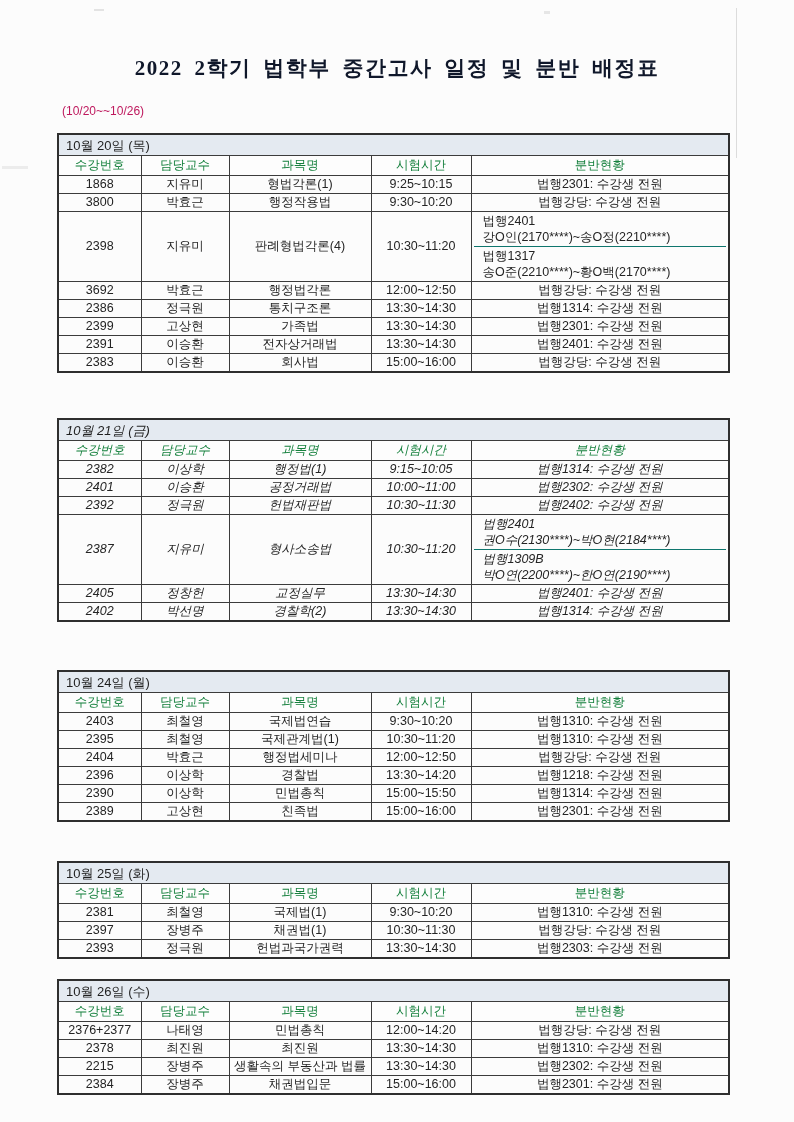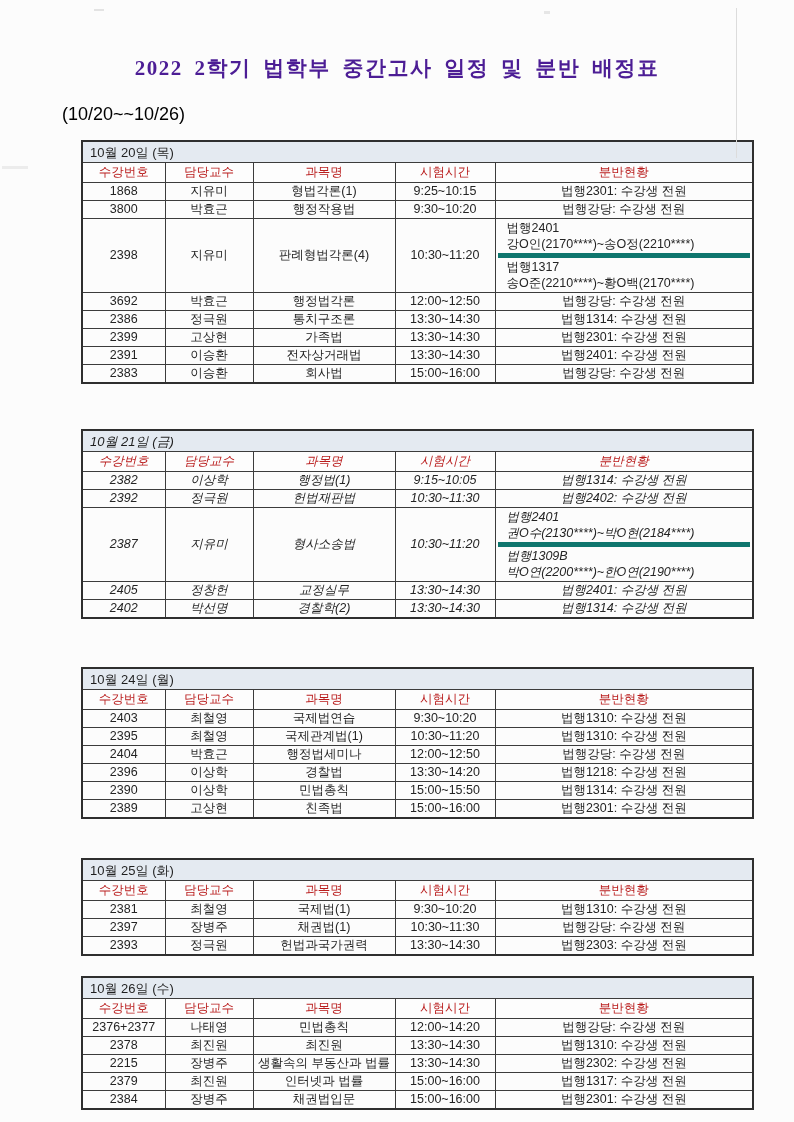--- a/index.html
+++ b/index.html
@@ -26,27 +26,27 @@
 
   .doc-title{
     margin:0;
     padding-top:54px;
     text-align:center;
     font-family:"Liberation Serif","DejaVu Serif",serif;
     font-weight:bold;
     font-size:21px;
     letter-spacing:1.5px;
     word-spacing:5px;
-    color:#4c1d95;
+    color:#0f172a;
   }
   .date-range{
     margin-top:22px;
     margin-left:62px;
-    font-size:18px;
-    color:#000000;
+    font-size:12px;
+    color:#be185d;
   }
   .tables-wrap{
     margin-left:57px;
     width:671px;
   }
   table.exam-table{
     border-collapse:collapse;
     table-layout:fixed;
     width:671px;
     font-size:12.5px;
@@ -57,21 +57,21 @@
   .t3{margin-top:48px;}
   .t4{margin-top:39px;}
   .t5{margin-top:20px;}
 
   col.c-code{width:83px;}
   col.c-prof{width:88px;}
   col.c-subj{width:142px;}
   col.c-time{width:100px;}
   col.c-assign{width:258px;}
 
-  table.exam-table{border:2px solid #2f2f2f;margin-left:24px;}
+  table.exam-table{border:2px solid #2f2f2f;}
   table.exam-table td{
     border:1px solid #3c3c3c;
     text-align:center;
     vertical-align:middle;
     height:17px;
     line-height:15px;
     padding:0 2px;
     overflow:hidden;
     white-space:nowrap;
   }
@@ -79,32 +79,32 @@
     background:#e4eaf1;
     text-align:left;
     padding-left:7px;
     height:20px;
     font-size:13px;
     color:#1f1f1f;
   }
   tr.head-row td{
     height:19px;
     background:#fdfdfd;
-    color:#b91c1c;
+    color:#15803d;
   }
   td.split-cell{
     padding:0;
     height:68px;
   }
   .split-sub{
     text-align:left;
     padding:1px 0 1px 9px;
   }
   .split-sub + .split-sub{
-    border-top:5px solid #0f766e;
+    border-top:1px solid #0f766e;
   }
   .split-room,.split-range{
     line-height:16px;
     height:16px;
     white-space:nowrap;
   }
 </style>
 </head>
 <body>
 
@@ -224,20 +224,27 @@
             <td>분반현황</td>
           </tr>
           <tr>
             <td>2382</td>
             <td>이상학</td>
             <td>행정법(1)</td>
             <td>9:15~10:05</td>
             <td>법행1314: 수강생 전원</td>
           </tr>
           <tr>
+            <td>2401</td>
+            <td>이승환</td>
+            <td>공정거래법</td>
+            <td>10:00~11:00</td>
+            <td>법행2302: 수강생 전원</td>
+          </tr>
+          <tr>
             <td>2392</td>
             <td>정극원</td>
             <td>헌법재판법</td>
             <td>10:30~11:30</td>
             <td>법행2402: 수강생 전원</td>
           </tr>
           <tr>
             <td>2387</td>
             <td>지유미</td>
             <td>형사소송법</td>
@@ -408,27 +415,20 @@
             <td>법행1310: 수강생 전원</td>
           </tr>
           <tr>
             <td>2215</td>
             <td>장병주</td>
             <td>생활속의 부동산과 법률</td>
             <td>13:30~14:30</td>
             <td>법행2302: 수강생 전원</td>
           </tr>
           <tr>
-            <td>2379</td>
-            <td>최진원</td>
-            <td>인터넷과 법률</td>
-            <td>15:00~16:00</td>
-            <td>법행1317: 수강생 전원</td>
-          </tr>
-          <tr>
             <td>2384</td>
             <td>장병주</td>
             <td>채권법입문</td>
             <td>15:00~16:00</td>
             <td>법행2301: 수강생 전원</td>
           </tr>
         </tbody>
       </table>
     </div>
 </div>

